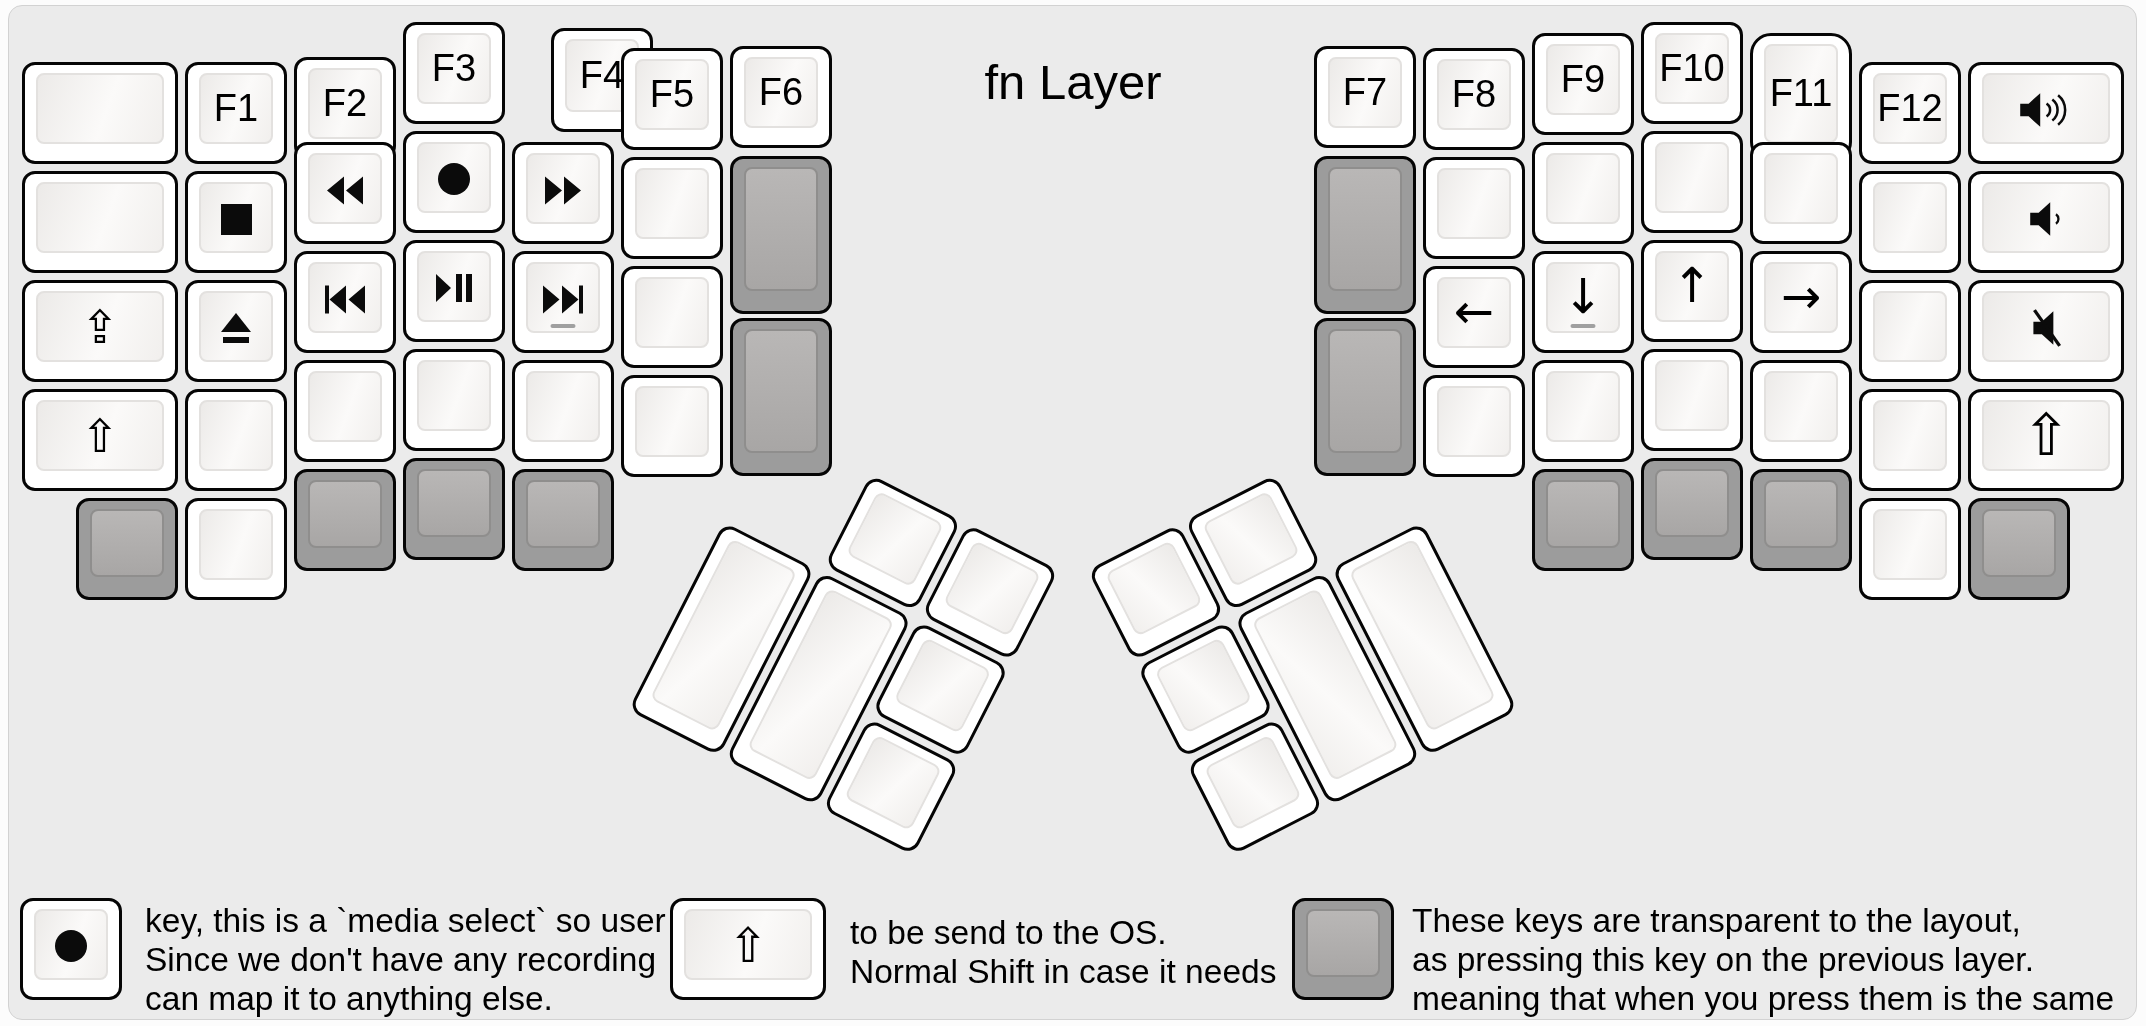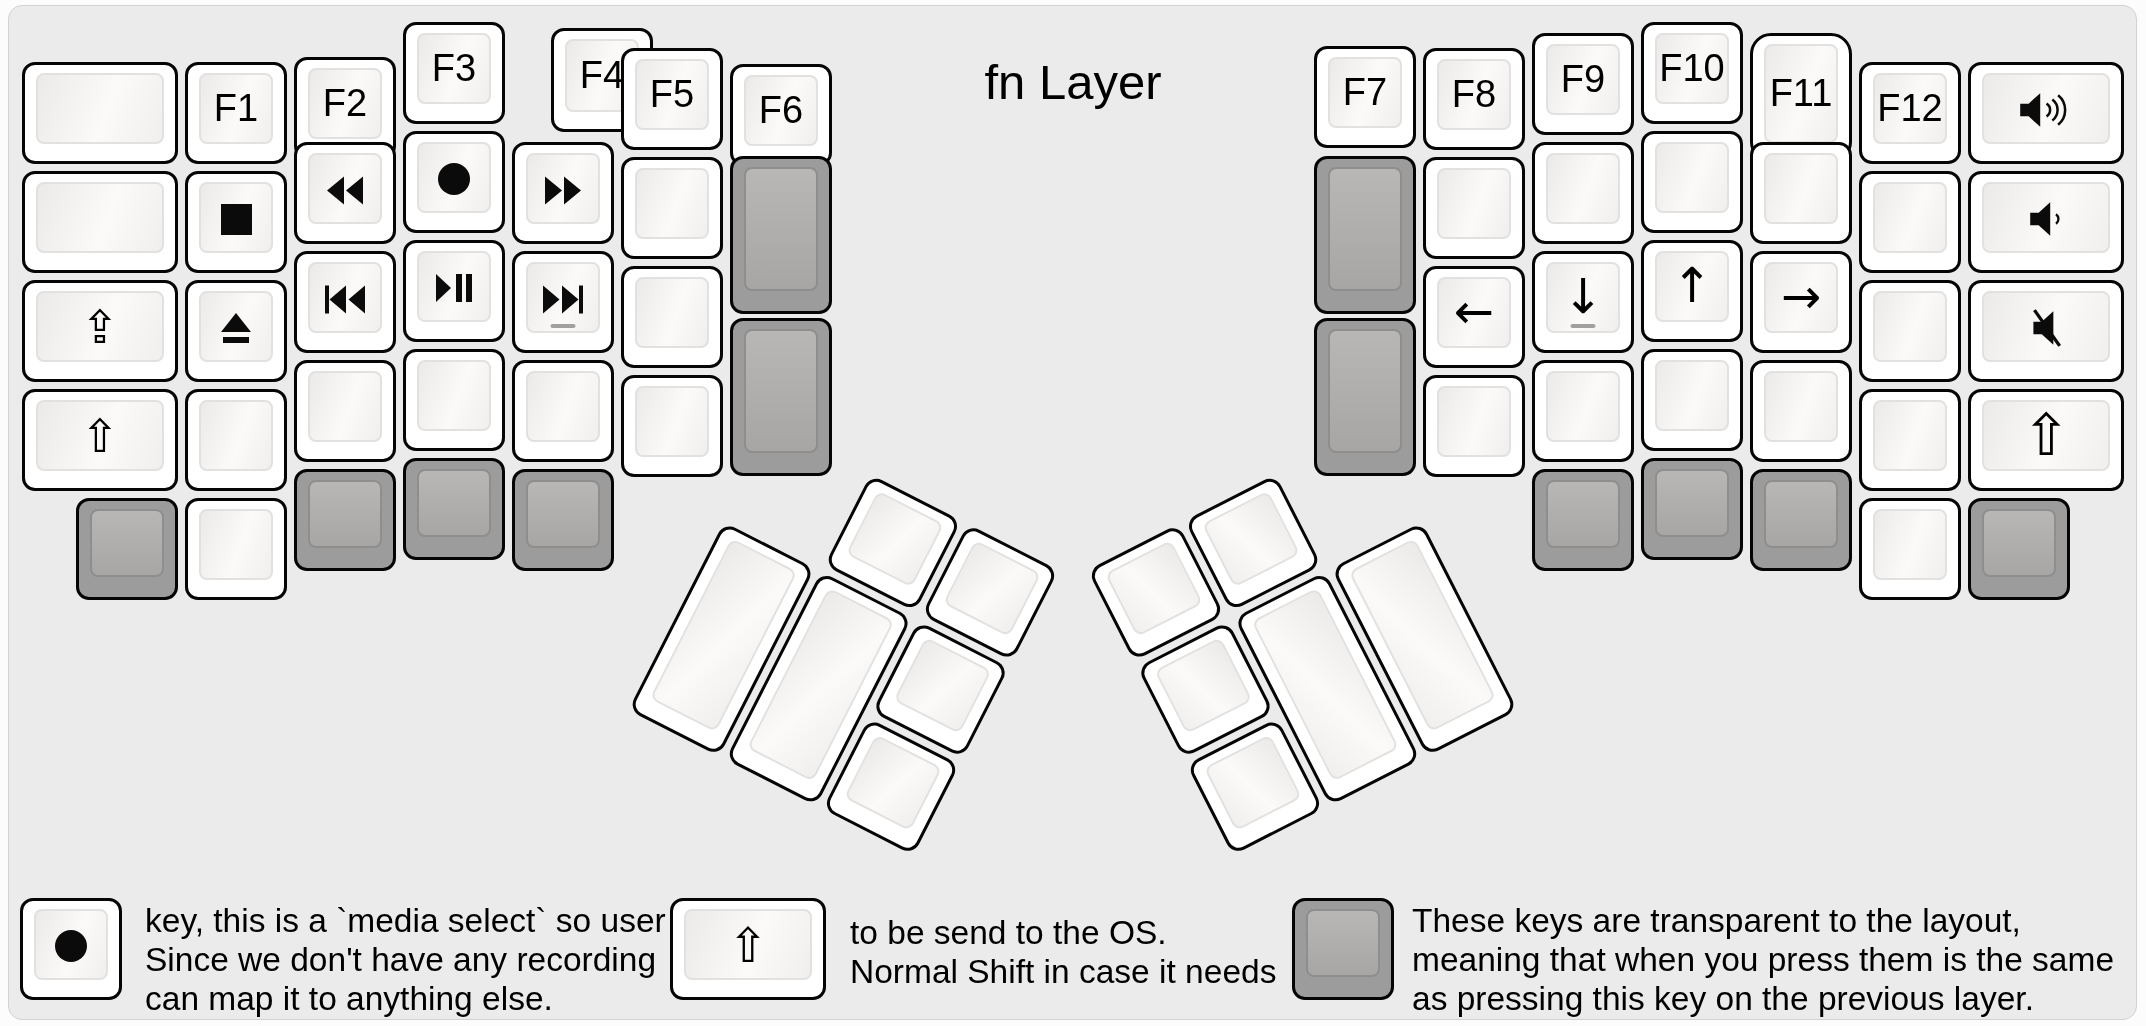--- a/index.html
+++ b/index.html
@@ -181,21 +181,21 @@
       </div>
       <div class="key" style="left: 621px; top: 157px; width: 102px; height: 102px;">
         <div class="cap"></div>
       </div>
       <div class="key" style="left: 621px; top: 266px; width: 102px; height: 102px;">
         <div class="cap"></div>
       </div>
       <div class="key" style="left: 621px; top: 375px; width: 102px; height: 102px;">
         <div class="cap"></div>
       </div>
-      <div class="key" style="left: 730px; top: 46px; width: 102px; height: 102px; margin-top: 18px;">
+      <div class="key" style="left: 730px; top: 46px; width: 102px; height: 102px;">
         <div class="cap"></div>
         <span class="glyph klabel">F6</span>
       </div>
       <div class="key gray" style="left: 730px; top: 156px; width: 102px; height: 158px;">
         <div class="cap"></div>
       </div>
       <div class="key gray" style="left: 730px; top: 318px; width: 102px; height: 158px;">
         <div class="cap"></div>
       </div>
       <div class="key" style="left: 1314px; top: 46px; width: 102px; height: 102px;">
@@ -389,17 +389,17 @@
       <div>key, this is a `media select` so user</div>
       <div>Since we don't have any recording</div>
       <div>can map it to anything else.</div>
     </div>
     <div class="legend-text" id="legend-text-1">
       <div>to be send to the OS.</div>
       <div>Normal Shift in case it needs</div>
     </div>
     <div class="legend-text" id="legend-text-2">
       <div>These keys are transparent to the layout,</div>
+      <div>as pressing this key on the previous layer.</div>
       <div>meaning that when you press them is the same</div>
-      <div>as pressing this key on the previous layer.</div>
     </div>
   </div>
 </div>
 
 </body></html>

